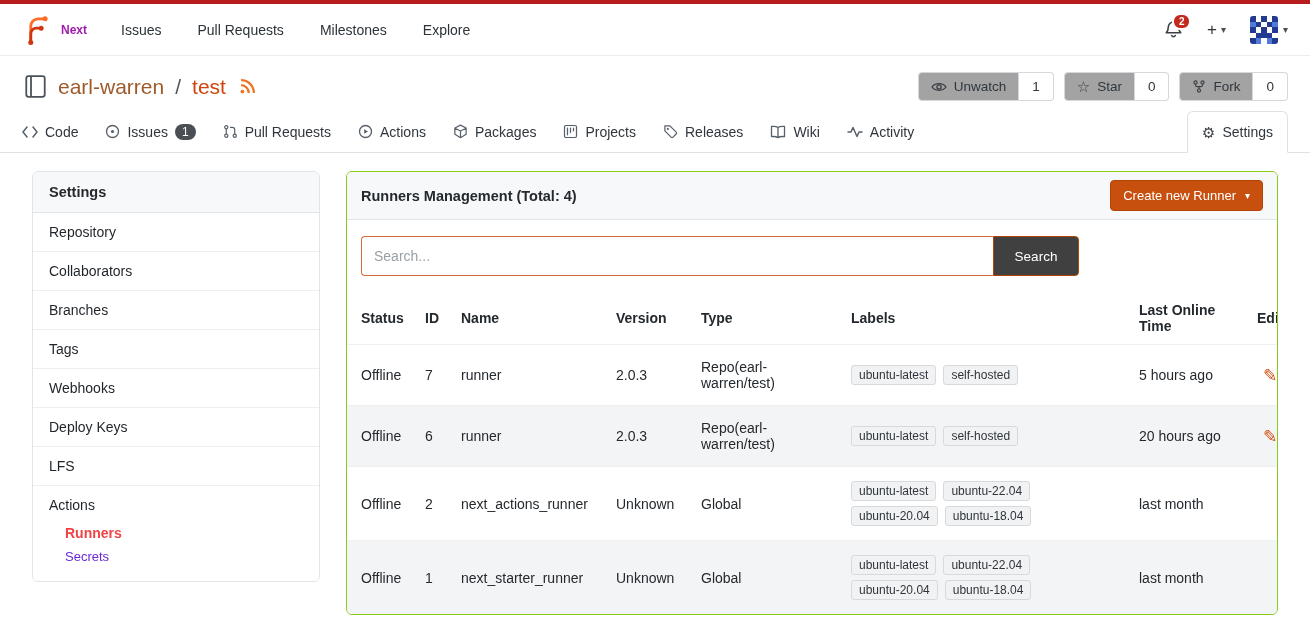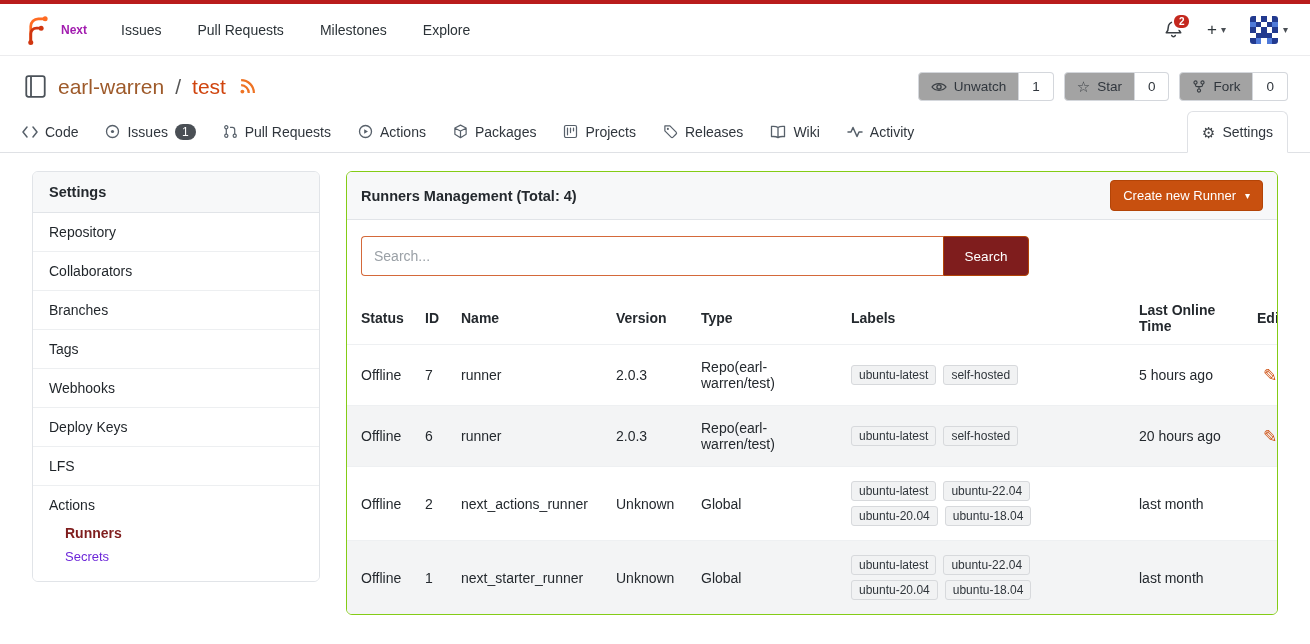--- a/index.html
+++ b/index.html
@@ -83,21 +83,21 @@
     font-weight: bold; font-size: 14.5px;
     padding: 12px 16px; background: #f7f8f9; border-bottom: 1px solid #e1e4e8;
   }
   .side-item {
     padding: 11px 16px; font-size: 14px; color:#1f2429;
     border-bottom: 1px solid #edeff1; cursor:pointer; background:#fff;
   }
   .side-item:last-child { border-bottom: none; }
   .side-sub { padding: 8px 0 2px 16px; }
   .side-sub-item { padding: 4px 0; cursor:pointer; }
-  .side-sub-item.active { font-weight: bold; color:#7f1d1d; }
+  .side-sub-item.active { font-weight: bold; color:#ef4444; }
   .side-sub-item.muted { color:#6d28d9; font-size: 13px; }
 
   .panel {
     flex: 1;
     border: 1px solid #84cc16; border-radius: 6px; background:#fff; overflow:hidden;
   }
   .panel-header {
     display:flex; align-items:center; justify-content:space-between;
     background:#f7f8f9; border-bottom:1px solid #e1e4e8;
     padding: 8px 14px; min-height: 45px;
@@ -106,28 +106,28 @@
   .create-btn {
     display:flex; align-items:center; gap: 9px;
     background:#c8500f; color:#fff; border:1px solid #b34407; border-radius:4px;
     padding: 7px 12px; font-size: 13px; font-weight:500; cursor:pointer;
     font-family: inherit;
   }
   .create-btn .caret { color:#fff; }
 
   .search-row { display:flex; margin: 16px 14px; }
   .search-input {
-    width: 582px; height: 40px;
+    width: 632px; height: 40px;
     border: 1.5px solid #d4693a; border-right:none; border-radius: 4px 0 0 4px;
     padding: 0 12px; font-size: 14px; font-family: inherit; color:#24292e; outline:none;
   }
   .search-input::placeholder { color:#9aa0a6; }
   .search-btn {
     width: 86px; height: 40px;
-    background:#7f1d1d; color:#fff; border:1px solid #b34407; border-radius: 0 4px 4px 0;
+    background:#404040; color:#fff; border:1px solid #b34407; border-radius: 0 4px 4px 0;
     font-size: 13.5px; font-weight:500; cursor:pointer; font-family: inherit;
   }
 
   table.runners { width: 100%; border-collapse: collapse; table-layout: fixed; font-size: 14px; }
   col.c-status { width: 70px; } col.c-id { width: 36px; } col.c-name { width: 155px; }
   col.c-version { width: 85px; } col.c-type { width: 150px; } col.c-labels { width: 288px; }
   col.c-last { width: 118px; } col.c-edit { width: 46px; }
   .runners th {
     text-align:left; font-weight:bold; color:#24292e;
     padding: 10px 8px; vertical-align: middle;

